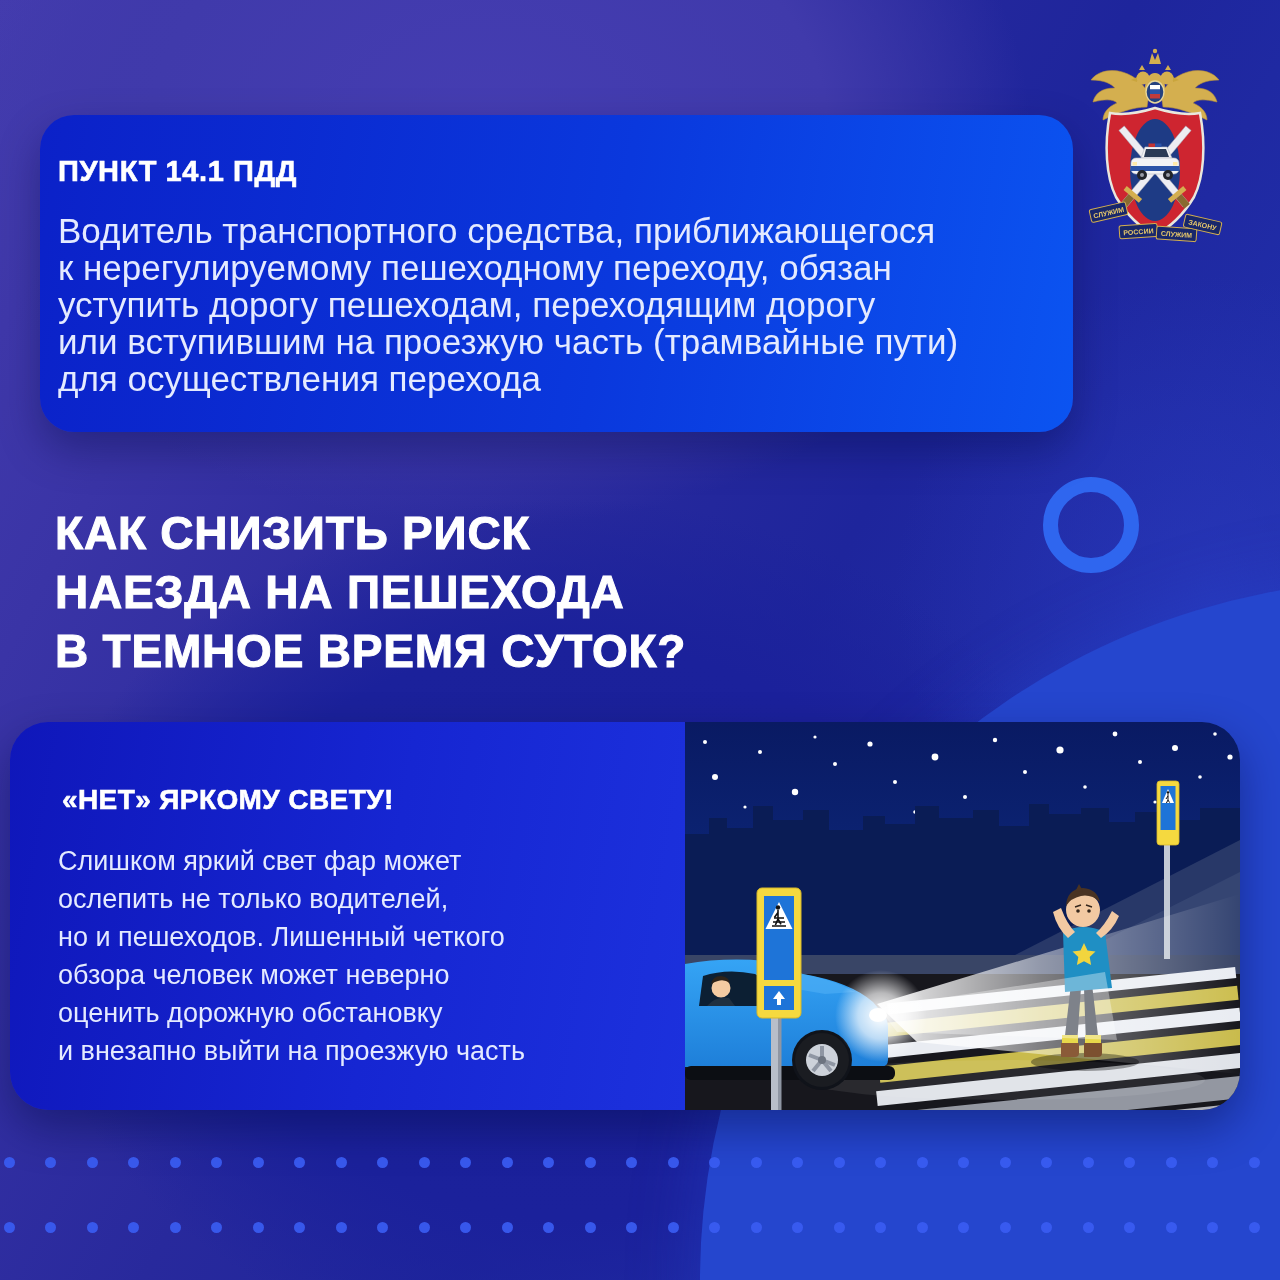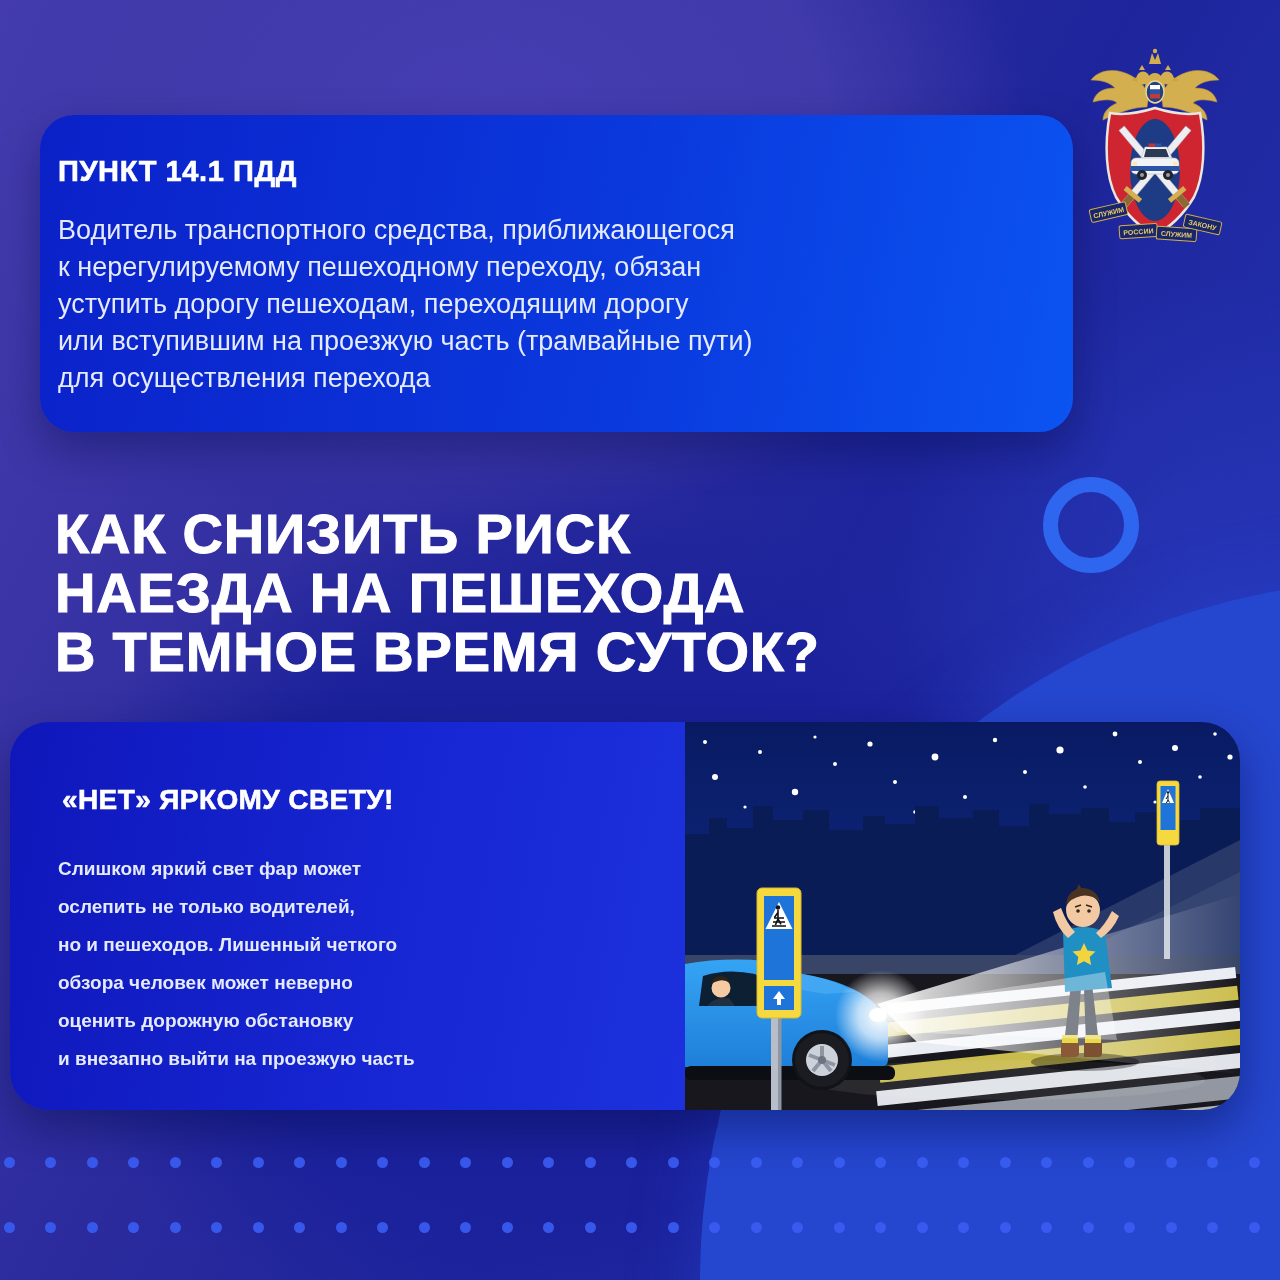--- a/index.html
+++ b/index.html
@@ -24,45 +24,45 @@
     position:absolute;left:40px;top:115px;width:1033px;height:317px;border-radius:34px;
     background:linear-gradient(100deg,#0b21c8 0%,#0a38dd 55%,#0b54f1 100%);
     box-shadow:0 18px 40px rgba(3,8,60,.35);
     box-sizing:border-box;padding:40px 30px 0 18px;
   }
   .card-punkt h2{
     margin:0;color:#ffffff;font-size:29px;font-weight:800;letter-spacing:.6px;
     -webkit-text-stroke:.6px #ffffff;
   }
   .card-punkt p{
-    margin:24px 0 0 0;color:#e4eaff;font-size:27px;line-height:37px;white-space:pre-line;
+    margin:24px 0 0 0;color:#e4eaff;font-size:35px;line-height:37px;white-space:pre-line;
   }
 
   
   .main-heading{
     position:absolute;left:55px;top:504px;margin:0;color:#ffffff;
-    font-size:56px;line-height:59px;font-weight:800;letter-spacing:.8px;
+    font-size:46px;line-height:59px;font-weight:800;letter-spacing:.8px;
     -webkit-text-stroke:1px #ffffff;white-space:pre-line;
   }
 
   
   .bottom-block{
     position:absolute;left:10px;top:722px;width:1230px;height:388px;border-radius:38px;
     overflow:hidden;display:flex;box-shadow:0 18px 44px rgba(3,8,60,.4);
   }
   .tip-card{
     width:675px;height:100%;box-sizing:border-box;padding:58px 20px 0 48px;
     background:linear-gradient(100deg,#0f17ba 0%,#1626d2 55%,#1c31dd 100%);
   }
   .tip-card h3{
     margin:4px;color:#ffffff;font-size:28px;font-weight:800;letter-spacing:.4px;
     -webkit-text-stroke:.6px #ffffff;
   }
   .tip-card p{
-    margin:34px 0 0 0;color:#e4eaff;font-size:19px;line-height:38px;white-space:pre-line;font-weight:bold;
+    margin:26px 0 0 0;color:#e4eaff;font-size:27px;line-height:38px;white-space:pre-line;
   }
   .illustration{width:555px;height:388px;flex:0 0 auto;}
 
   
   .emblem{position:absolute;left:1085px;top:36px;width:140px;height:212px;}
 
   
   .dot-grid{position:absolute;left:0;top:1157px;width:1280px;height:90px;}
   .dot{position:absolute;width:11px;height:11px;border-radius:50%;background:#3a5cf2;opacity:.92;}
 </style>

